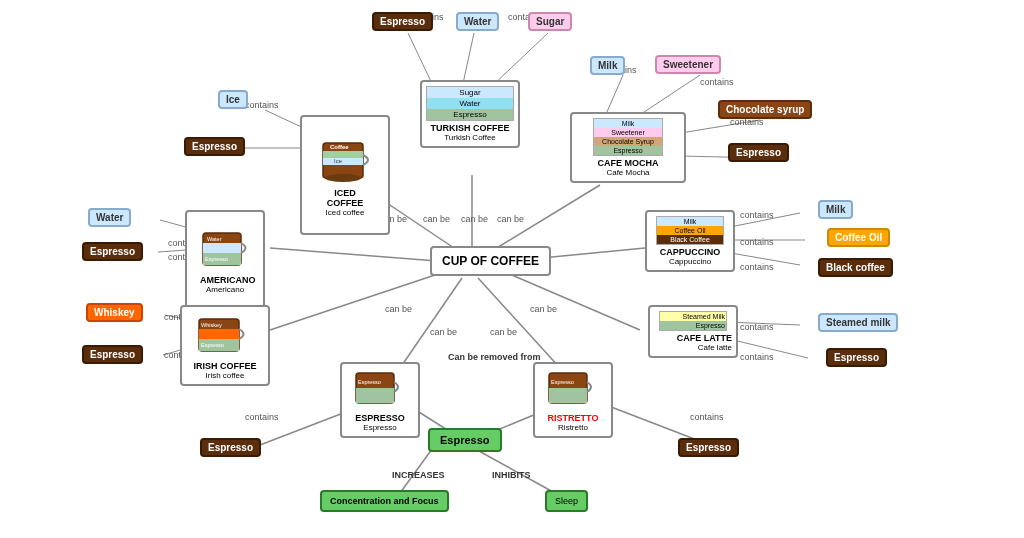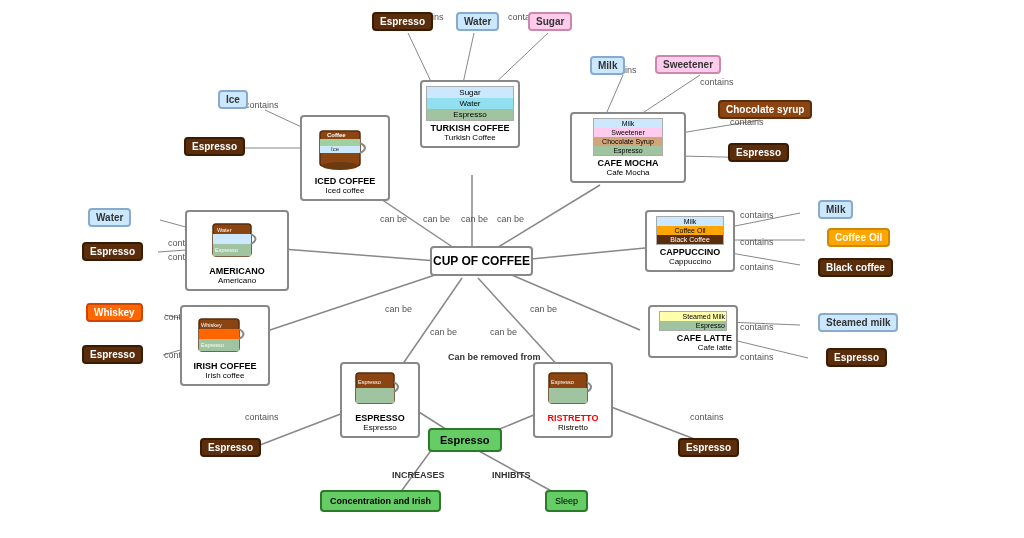--- a/index.html
+++ b/index.html
@@ -107,35 +107,35 @@
   <text x="508" y="20" font-size="9" fill="#555">contains</text>
   <text x="245" y="420" font-size="9" fill="#555">contains</text>
   <text x="690" y="420" font-size="9" fill="#555">contains</text>
 
   <text x="448" y="360" font-size="9" fill="#333" font-weight="bold">Can be removed from</text>
 
   <text x="392" y="478" font-size="9" fill="#333" font-weight="bold">INCREASES</text>
   <text x="492" y="478" font-size="9" fill="#333" font-weight="bold">INHIBITS</text>
 </svg>
 
-<div style="position:absolute; left:430px; top:246px; border:2px solid #888; background:white; border-radius:4px; padding:6px 1px; font-size:12px; font-weight:bold; text-align:center;">
+<div style="position:absolute; left:430px; top:246px; border:2px solid #888; background:white; border-radius:4px; padding:6px 10px; font-size:12px; font-weight:bold; text-align:center;">
   <span>CUP OF COFFEE</span>
 </div>
 
 <div style="position:absolute; left:420px; top:80px; border:2px solid #888; background:white; border-radius:4px; padding:4px; text-align:center; width:100px;">
   <div style="background:white; border:1px solid #aaa; margin-bottom:2px;">
     <div style="background:#cce8ff; font-size:8px; padding:1px 2px;">Sugar</div>
     <div style="background:#90e0ef; font-size:8px; padding:1px 2px;">Water</div>
     <div style="background:#a0c4a0; font-size:8px; padding:1px 2px;">Espresso</div>
   </div>
   <div style="font-size:9px; font-weight:bold; text-transform:uppercase;">TURKISH COFFEE</div>
   <div style="font-size:8px;">Turkish Coffee</div>
 </div>
 
-<div style="position:absolute; left:300px; top:115px; border:2px solid #888; background:white; border-radius:4px; padding:4px; text-align:center; width:90px;">
+<div style="position:absolute; left:300px; top:115px; border:2px solid #888; background:white; border-radius:4px; padding:16px; text-align:center; width:90px;">
   <div style="position:relative; width:60px; height:55px; margin:0 auto;">
     
     <svg viewBox="0 0 60 55" width="60" height="55">
       <rect x="5" y="10" width="40" height="35" rx="3" fill="#8B4513" stroke="#5a2d0c" stroke-width="1.5"></rect>
       <rect x="5" y="18" width="40" height="7" fill="#a0d0a0"></rect>
       <rect x="5" y="25" width="40" height="7" fill="#cce8ff"></rect>
       <path d="M45 22 Q55 27 45 32" stroke="#888" stroke-width="2" fill="none"></path>
       <ellipse cx="25" cy="45" rx="18" ry="4" fill="#6a3a10"></ellipse>
       <text x="12" y="16" font-size="6" fill="white" font-weight="bold">Coffee</text>
       <text x="16" y="30" font-size="6" fill="#333">Ice</text>
@@ -149,21 +149,21 @@
   <div style="border:1px solid #aaa; margin-bottom:2px; width:70px; margin:0 auto 2px auto;">
     <div style="background:#cce8ff; font-size:7px; padding:1px;">Milk</div>
     <div style="background:#ffccee; font-size:7px; padding:1px;">Sweetener</div>
     <div style="background:#d2a679; font-size:7px; padding:1px;">Chocolate Syrup</div>
     <div style="background:#a0c4a0; font-size:7px; padding:1px;">Espresso</div>
   </div>
   <div style="font-size:9px; font-weight:bold; text-transform:uppercase;">CAFE MOCHA</div>
   <div style="font-size:8px;">Cafe Mocha</div>
 </div>
 
-<div style="position:absolute; left:185px; top:210px; border:2px solid #888; background:white; border-radius:4px; padding:4px; text-align:center; width:104px;">
+<div style="position:absolute; left:185px; top:210px; border:2px solid #888; background:white; border-radius:4px; padding:13px; text-align:center; width:80px;">
   <div style="position:relative; width:55px; height:50px; margin:0 auto;">
     <svg viewBox="0 0 55 50" width="55" height="50">
       <rect x="3" y="8" width="38" height="32" rx="3" fill="#8B4513" stroke="#5a2d0c" stroke-width="1.5"></rect>
       <rect x="3" y="18" width="38" height="10" fill="#cce8ff"></rect>
       <rect x="3" y="28" width="38" height="12" fill="#a0c4a0"></rect>
       <path d="M41 18 Q50 23 41 28" stroke="#888" stroke-width="2" fill="none"></path>
       <text x="7" y="16" font-size="5.5" fill="white">Water</text>
       <text x="5" y="36" font-size="5.5" fill="white">Espresso</text>
     </svg>
   </div>
@@ -229,21 +229,21 @@
   </div>
   <div style="font-size:9px; font-weight:bold; color:red;">RISTRETTO</div>
   <div style="font-size:8px;">Ristretto</div>
 </div>
 
 <div style="position:absolute; left:428px; top:428px; border:2px solid #2a7a2a; background:#66cc66; border-radius:4px; padding:4px 10px; font-size:11px; font-weight:bold; text-align:center;">
   <span>Espresso</span>
 </div>
 
 <div style="position:absolute; left:320px; top:490px; border:2px solid #2a7a2a; background:#66cc66; border-radius:4px; padding:4px 8px; font-size:9px; font-weight:bold; text-align:center;">
-  <span>Concentration and Irish</span>
+  <span>Concentration and Focus</span>
 </div>
 
 <div style="position:absolute; left:545px; top:490px; border:2px solid #2a7a2a; background:#66cc66; border-radius:4px; padding:4px 8px; font-size:9px; font-weight:normal; text-align:center;">
   <span>Sleep</span>
 </div>
 
 <div style="position:absolute; left:372px; top:12px; background:#5a2d0c; color:white; border:2px solid #3a1a00; border-radius:4px; padding:2px 6px; font-size:10px; font-weight:bold;">Espresso</div>
 <div style="position:absolute; left:456px; top:12px; background:#cce8ff; color:#333; border:2px solid #88aacc; border-radius:4px; padding:2px 6px; font-size:10px; font-weight:bold;">Water</div>
 <div style="position:absolute; left:528px; top:12px; background:#ffccee; color:#333; border:2px solid #cc88aa; border-radius:4px; padding:2px 6px; font-size:10px; font-weight:bold;">Sugar</div>
 

